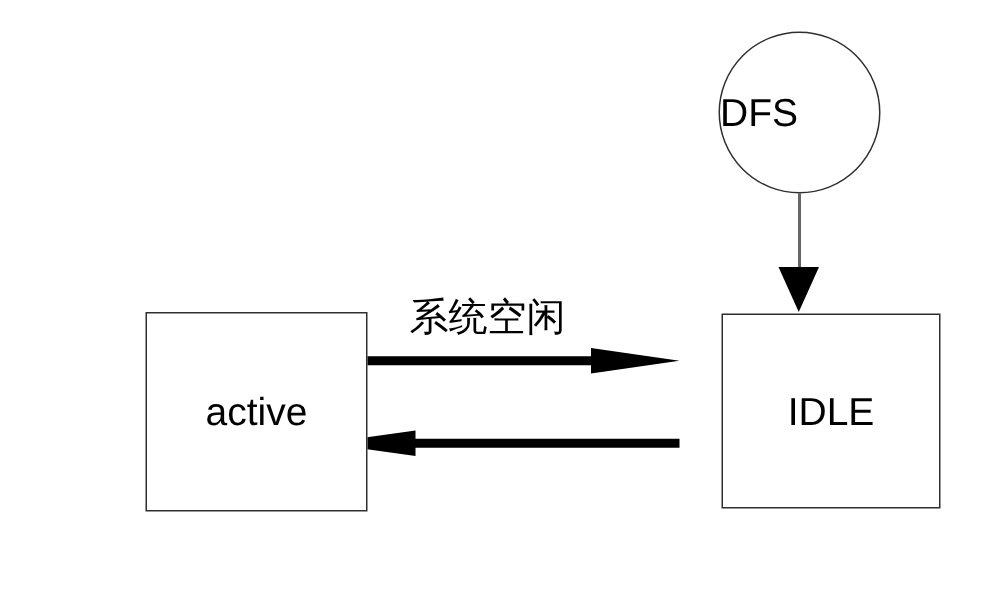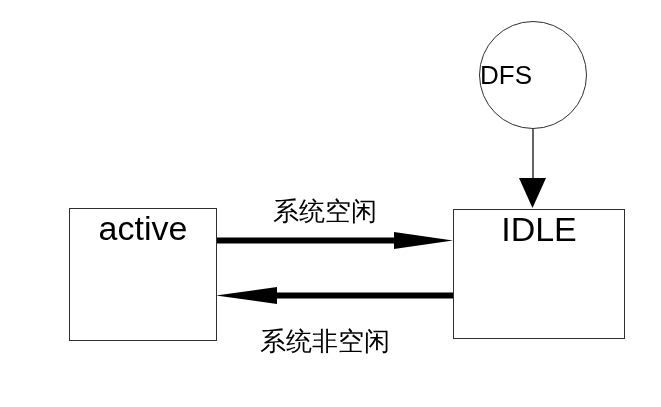--- a/index.html
+++ b/index.html
@@ -21,35 +21,36 @@
     left: 0;
     top: 0;
     width: 661px;
     height: 407px;
   }
   .state-box {
     position: absolute;
     border: 1px solid #2f2f2f;
     background: #ffffff;
     display: flex;
-    align-items: flex-start;
+    align-items: center;
     justify-content: center;
-    font-size: 34px;
+    font-size: 26px;
     box-sizing: border-box;
+    margin-left: 28px;
   }
   .state-box.active-box {
     left: 69px;
     top: 208px;
     width: 148px;
     height: 133px;
   }
   .state-box.idle-box {
     left: 453px;
     top: 209px;
-    width: 172px;
+    width: 146px;
     height: 130px;
   }
   .circle-node {
     position: absolute;
     left: 479px;
     top: 21px;
     width: 108px;
     height: 108px;
     border: 1px solid #2f2f2f;
     border-radius: 50%;
@@ -107,15 +108,14 @@
   <div class="state-box active-box">
     <span>active</span>
   </div>
 
   <div class="state-box idle-box">
     <span>IDLE</span>
   </div>
 
   <div class="edge-label top-label">系统空闲</div>
 
-  <div class="edge-label bottom-label">系统非空闲</div>
 
 </div>
 
 </body></html>

